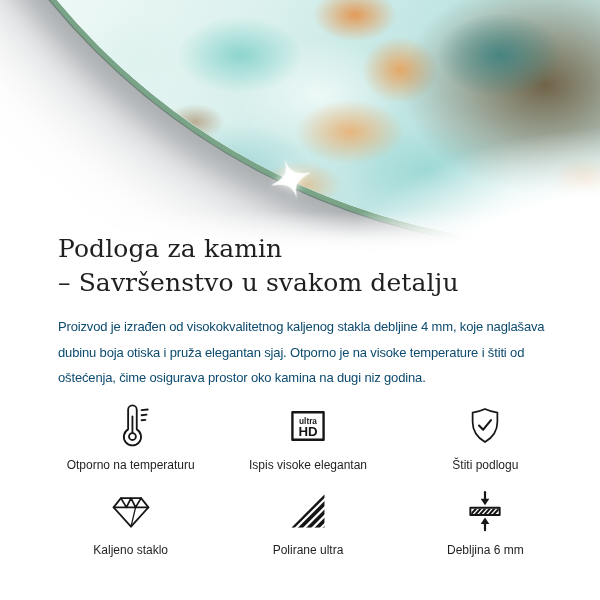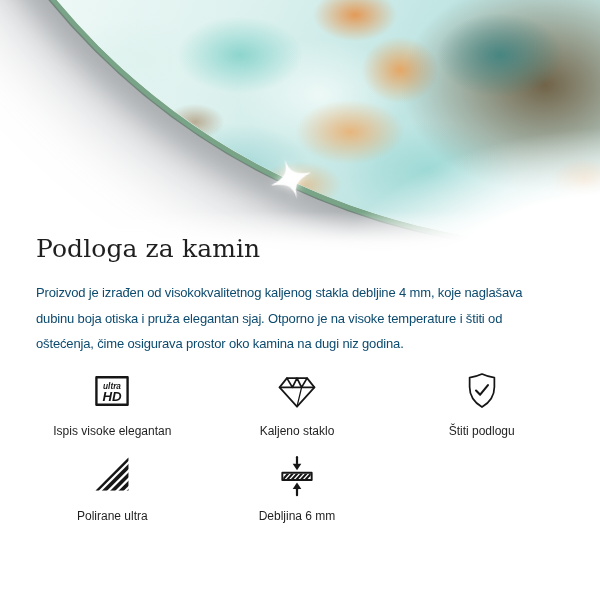--- a/index.html
+++ b/index.html
@@ -41,36 +41,36 @@
     position:absolute;inset:0;pointer-events:none;z-index:2;
     background:
       radial-gradient(ellipse 400px 240px at 620px 310px, #fff 48%, rgba(255,255,255,0) 76%),
       linear-gradient(to bottom, rgba(255,255,255,0) 84%, rgba(255,255,255,.9) 96%, #fff 100%);
   }
   .sparkle{
     position:absolute;left:269px;top:157px;width:44px;height:44px;z-index:3;
     transform:rotate(-18deg);filter:drop-shadow(0 0 5px rgba(255,255,255,.95));
   }
   
-  .content{position:relative;z-index:4;padding:232px 40px 0 36px;}
+  .content{position:relative;z-index:4;padding:232px 40px 0 58px;}
   h1{
     margin:0;font-family:"DejaVu Serif","Liberation Serif",serif;font-weight:400;
     font-size:25px;line-height:34px;color:#1f1f1f;letter-spacing:.1px;
   }
   .desc{
     margin:14px 0 0 0;max-width:530px;
     font-size:13px;line-height:25.5px;letter-spacing:-.15px;color:#0c4a6e;
   }
   
   .features{
     display:grid;grid-template-columns:repeat(3,1fr);row-gap:16px;
     margin:12px -28px 0 -30px;padding:0 14px;
   }
   .feature{display:flex;flex-direction:column;align-items:center;}
-  .icon-box{height:46px;display:flex;justify-content:center;font-style:italic;}
+  .icon-box{height:46px;display:flex;align-items:center;justify-content:center;}
   .feature .label{margin-top:9px;font-size:12px;color:#1f1f1f;white-space:nowrap;}
   .ico{stroke:#161616;fill:none;stroke-width:1.9;stroke-linecap:round;stroke-linejoin:round;}
   .ico text{stroke:none;fill:#161616;font-family:"Liberation Sans",sans-serif;font-weight:bold;}
 </style>
 </head>
 <body>
 
 <div class="page">
 
   <div class="hero">
@@ -79,58 +79,71 @@
     </div>
     <div class="hero-fade"></div>
     <svg class="sparkle" viewBox="0 0 44 44">
       <path d="M22 1 C23 15 26.5 18.5 43 22 C26.5 25.5 23 29 22 43 C21 29 17.5 25.5 1 22 C17.5 18.5 21 15 22 1 Z" fill="#ffffff" opacity="0.97"></path>
       <circle cx="22" cy="22" r="3.2" fill="#ffffff"></circle>
     </svg>
   </div>
 
   <div class="content">
     <h1><span>Podloga za kamin</span><br>
-    </h1>
+    <span>– Savršenstvo u svakom detalju</span></h1>
 
     <p class="desc">Proizvod je izrađen od visokokvalitetnog kaljenog stakla debljine 4 mm, koje naglašava dubinu boja otiska i pruža elegantan sjaj. Otporno je na visoke temperature i štiti od oštećenja, čime osigurava prostor oko kamina na dugi niz godina.</p>
 
     <div class="features">
 
+      <div class="feature">
+        <div class="icon-box">
+          <svg class="ico" width="46" height="46" viewBox="0 0 48 48">
+            <path d="M21 7 a4.5 4.5 0 0 1 9 0 v20.5 a9 9 0 1 1 -9 0 z"></path>
+            <circle cx="25.5" cy="35" r="3.6"></circle>
+            <line x1="25.5" y1="31.4" x2="25.5" y2="14"></line>
+            <line x1="35" y1="7.5" x2="41.5" y2="6.8"></line>
+            <line x1="35" y1="12.8" x2="40.3" y2="12.2"></line>
+            <line x1="35" y1="18" x2="39" y2="17.6"></line>
+          </svg>
+        </div>
+        <div class="label">Otporno na temperaturu</div>
+      </div>
 
       <div class="feature">
         <div class="icon-box">
           <svg class="ico" width="44" height="44" viewBox="0 0 48 48">
             <rect x="7" y="9" width="34" height="30" stroke-width="2.6"></rect>
             <text x="24" y="21.5" font-size="9" text-anchor="middle">ultra</text>
             <text x="24" y="34.5" font-size="14.5" text-anchor="middle">HD</text>
           </svg>
         </div>
         <div class="label">Ispis visoke elegantan</div>
       </div>
 
       <div class="feature">
         <div class="icon-box">
+          <svg class="ico" width="44" height="44" viewBox="0 0 48 48">
+            <path d="M24 5.5 C28.5 7.6 33 8.8 37.5 9.3 V19.5 C37.5 29 32.5 36.3 24 41.5 C15.5 36.3 10.5 29 10.5 19.5 V9.3 C15 8.8 19.5 7.6 24 5.5 Z"></path>
+            <path d="M17.5 23.5 L22 28 L30.5 17.5" stroke-width="2.3"></path>
+          </svg>
+        </div>
+        <div class="label">Štiti podlogu</div>
+      </div>
+
+      <div class="feature">
+        <div class="icon-box">
           <svg class="ico" width="46" height="44" viewBox="0 0 48 48">
             <path d="M13 10 H35 L43 20 L24 41 L5 20 Z"></path>
             <path d="M5 20 H43"></path>
             <path d="M13 10 L19 20 L24 10 L29 20 L35 10"></path>
             <path d="M29 20 L24 41" stroke-width="1.4"></path>
           </svg>
         </div>
         <div class="label">Kaljeno staklo</div>
-      </div>
-
-      <div class="feature">
-        <div class="icon-box">
-          <svg class="ico" width="44" height="44" viewBox="0 0 48 48">
-            <path d="M24 5.5 C28.5 7.6 33 8.8 37.5 9.3 V19.5 C37.5 29 32.5 36.3 24 41.5 C15.5 36.3 10.5 29 10.5 19.5 V9.3 C15 8.8 19.5 7.6 24 5.5 Z"></path>
-            <path d="M17.5 23.5 L22 28 L30.5 17.5" stroke-width="2.3"></path>
-          </svg>
-        </div>
-        <div class="label">Štiti podlogu</div>
       </div>
 
       <div class="feature">
         <div class="icon-box">
           <svg width="40" height="40" viewBox="0 0 48 48">
             <defs>
                 <clipPath id="triClip">
                   <path d="M4 44 L44 44 L44 4 Z"></path>
                 </clipPath>
               </defs>

